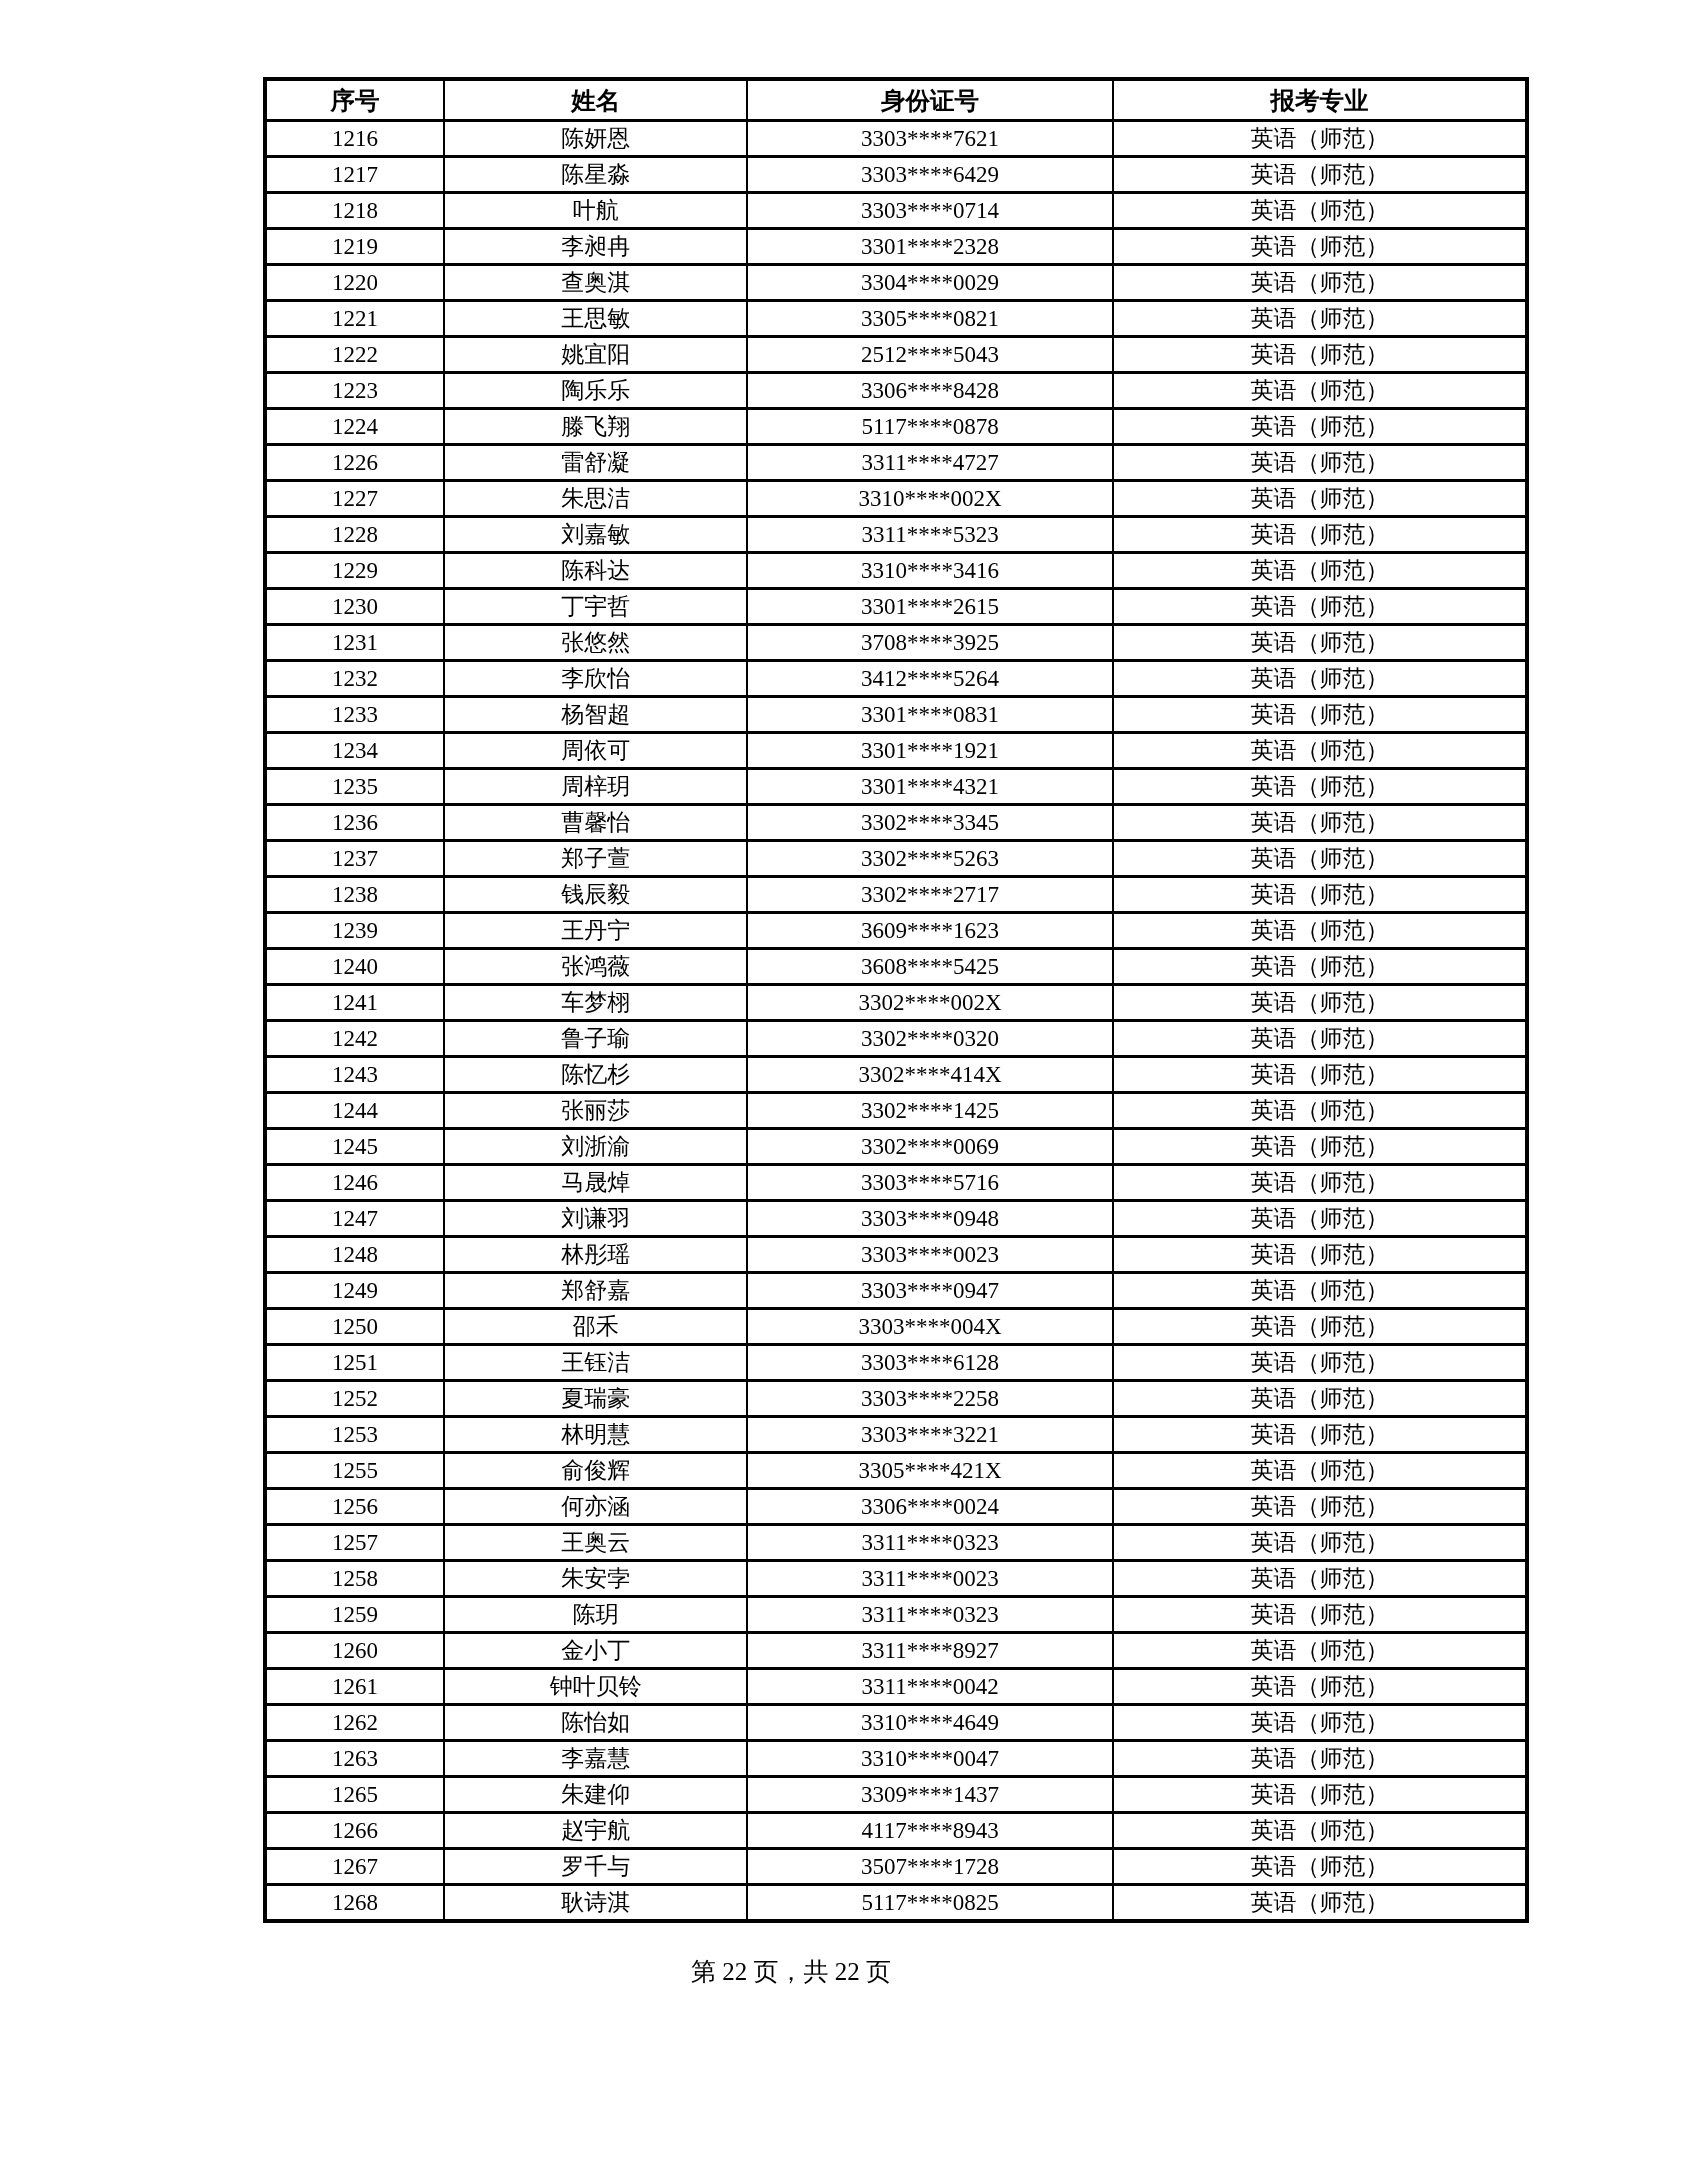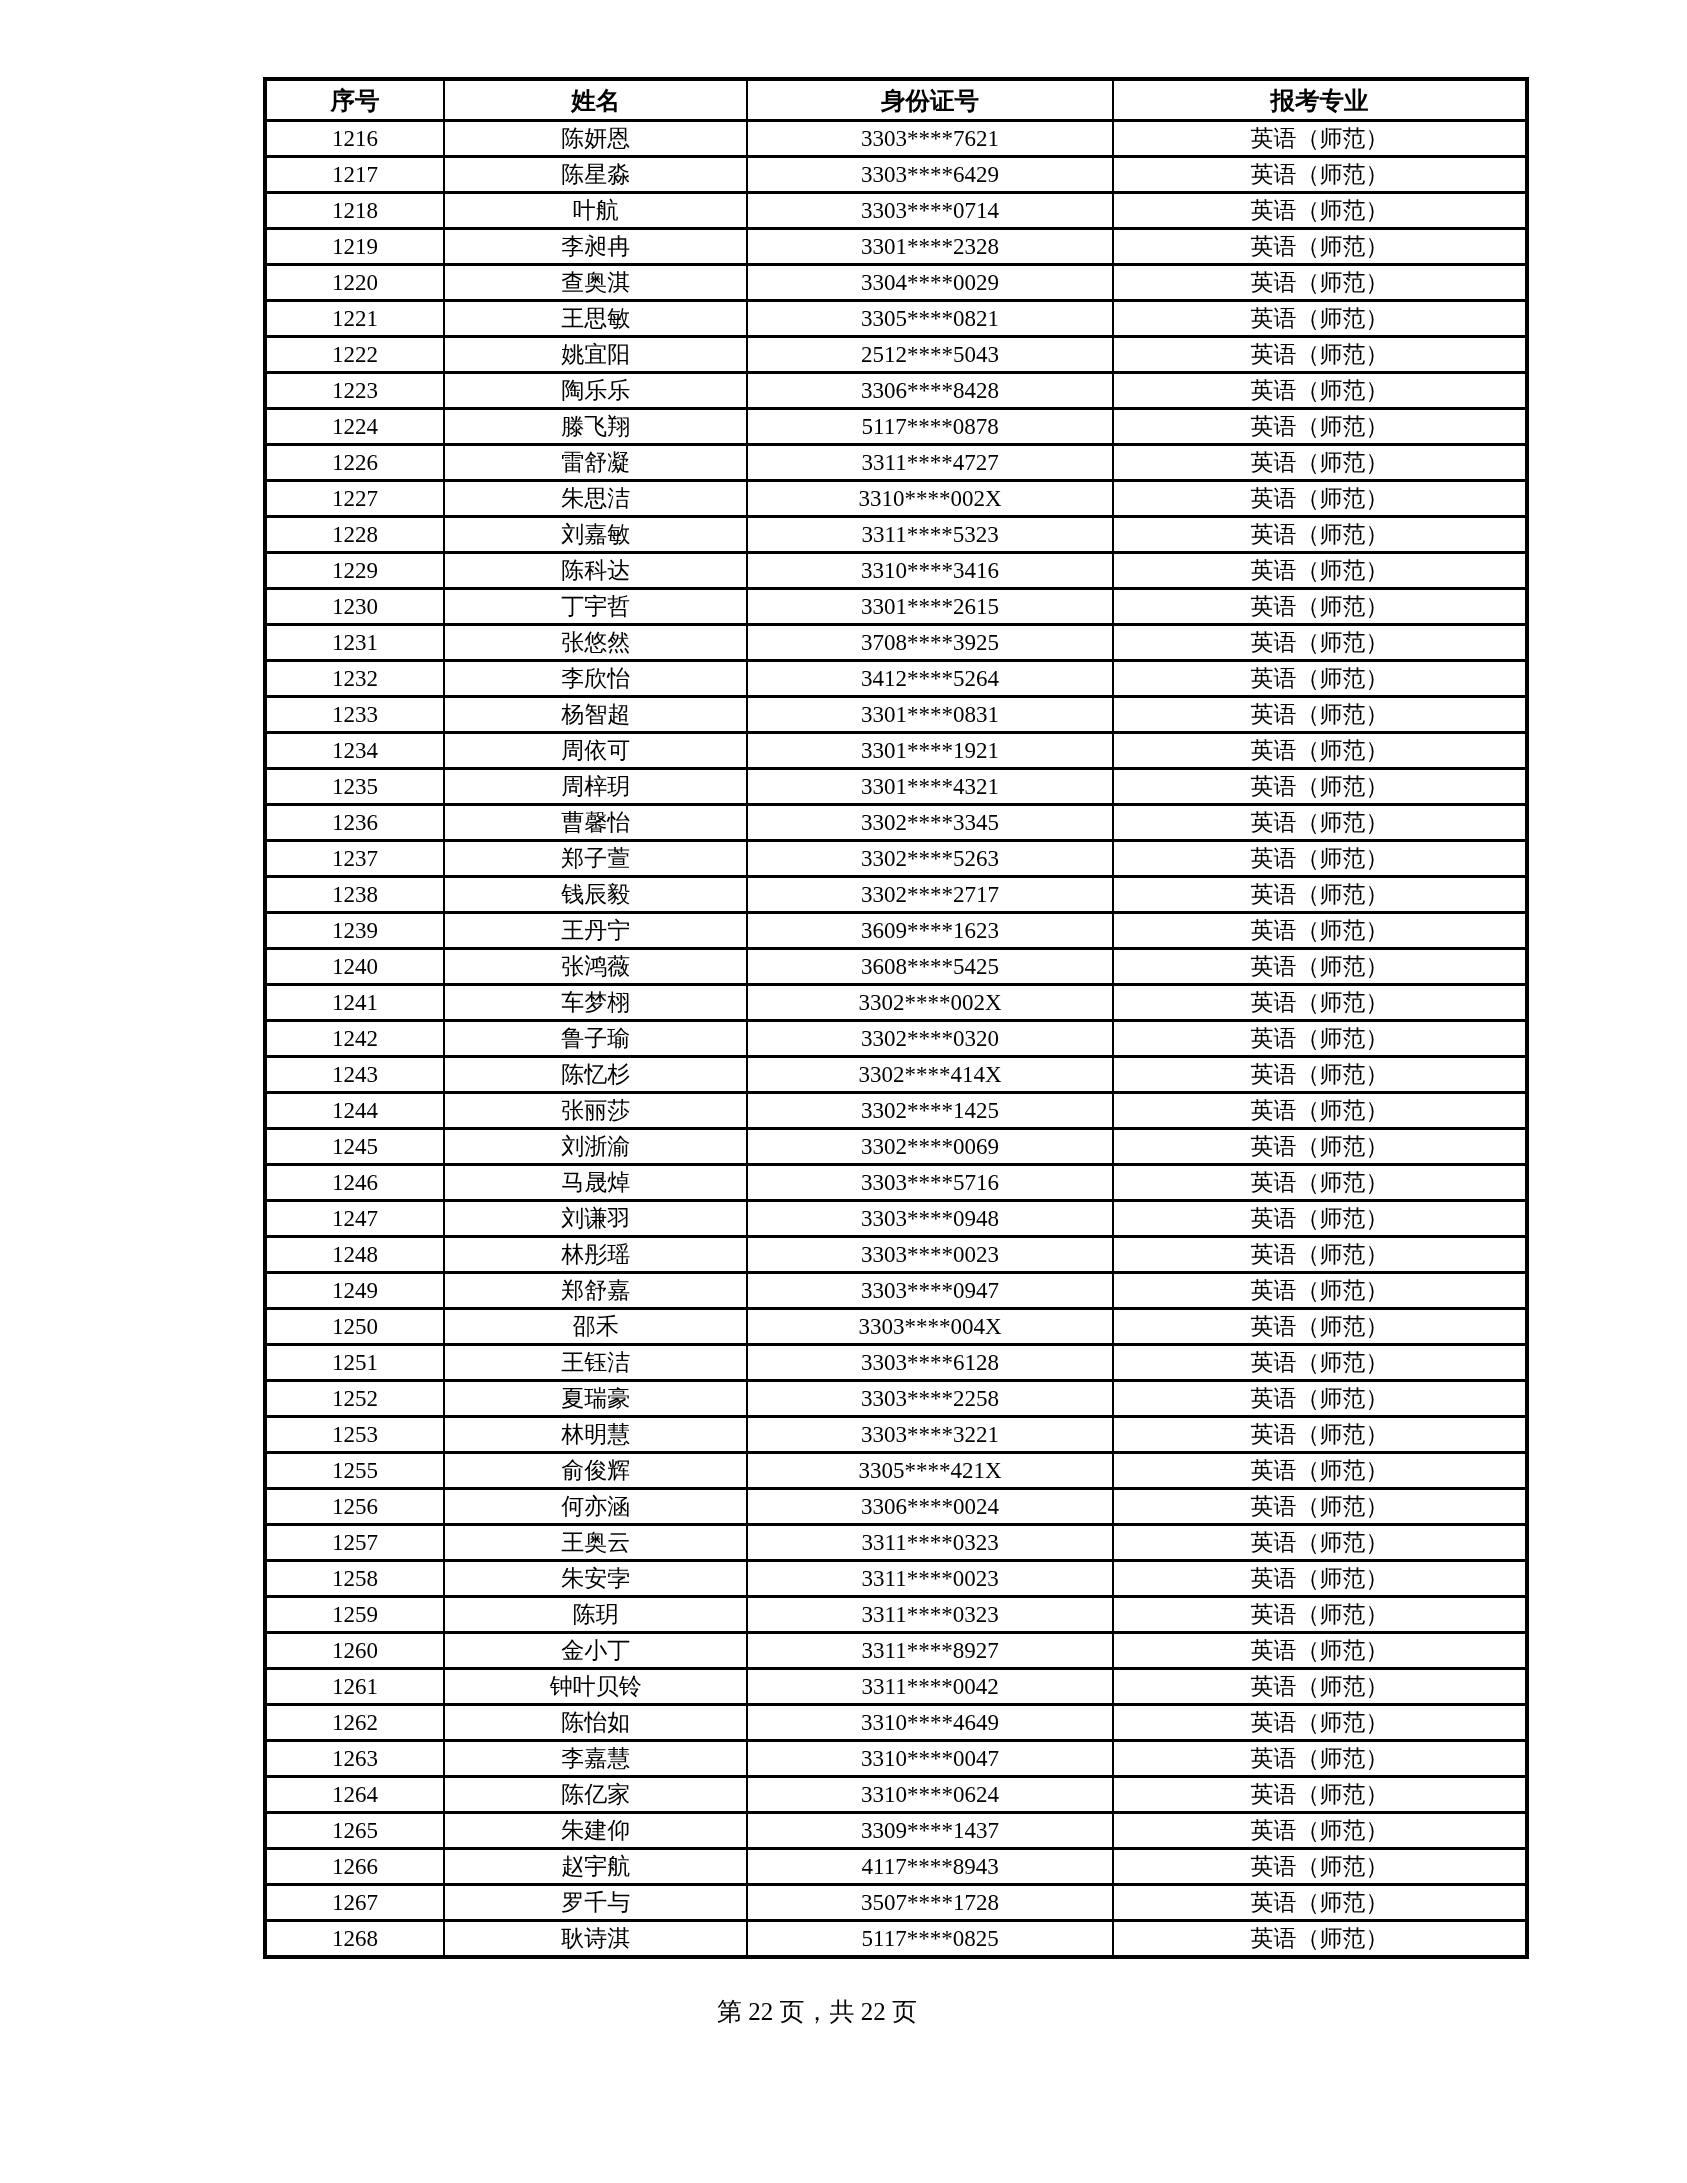--- a/index.html
+++ b/index.html
@@ -48,28 +48,27 @@
     height: 33px;
     font-size: 23px;
     font-weight: normal;
   }
   .col-serial { width: 14.2%; }
   .col-name   { width: 24.0%; }
   .col-idnum  { width: 29.0%; }
   .col-major  { width: 32.8%; }
   .page-footer {
     position: absolute;
-    top: 1996px;
+    top: 1956px;
     left: 791px;
     transform: translateX(-50%);
     font-size: 25px;
     line-height: 32px;
     white-space: nowrap;
     color: #000000;
-    margin-left: 26px;
   }
 </style>
 </head>
 <body>
 
 <div class="table-wrap">
   <table class="roster">
     <colgroup>
       <col class="col-serial">
       <col class="col-name">
@@ -402,26 +401,20 @@
     <td>英语（师范）</td>
   </tr>
 
   <tr>
     <td>1263</td>
     <td>李嘉慧</td>
     <td>3310****0047</td>
     <td>英语（师范）</td>
   </tr>
 
-  <tr>
-    <td>1264</td>
-    <td>陈亿家</td>
-    <td>3310****0624</td>
-    <td>英语（师范）</td>
-  </tr>
 
   <tr>
     <td>1265</td>
     <td>朱建仰</td>
     <td>3309****1437</td>
     <td>英语（师范）</td>
   </tr>
 
   <tr>
     <td>1266</td>

